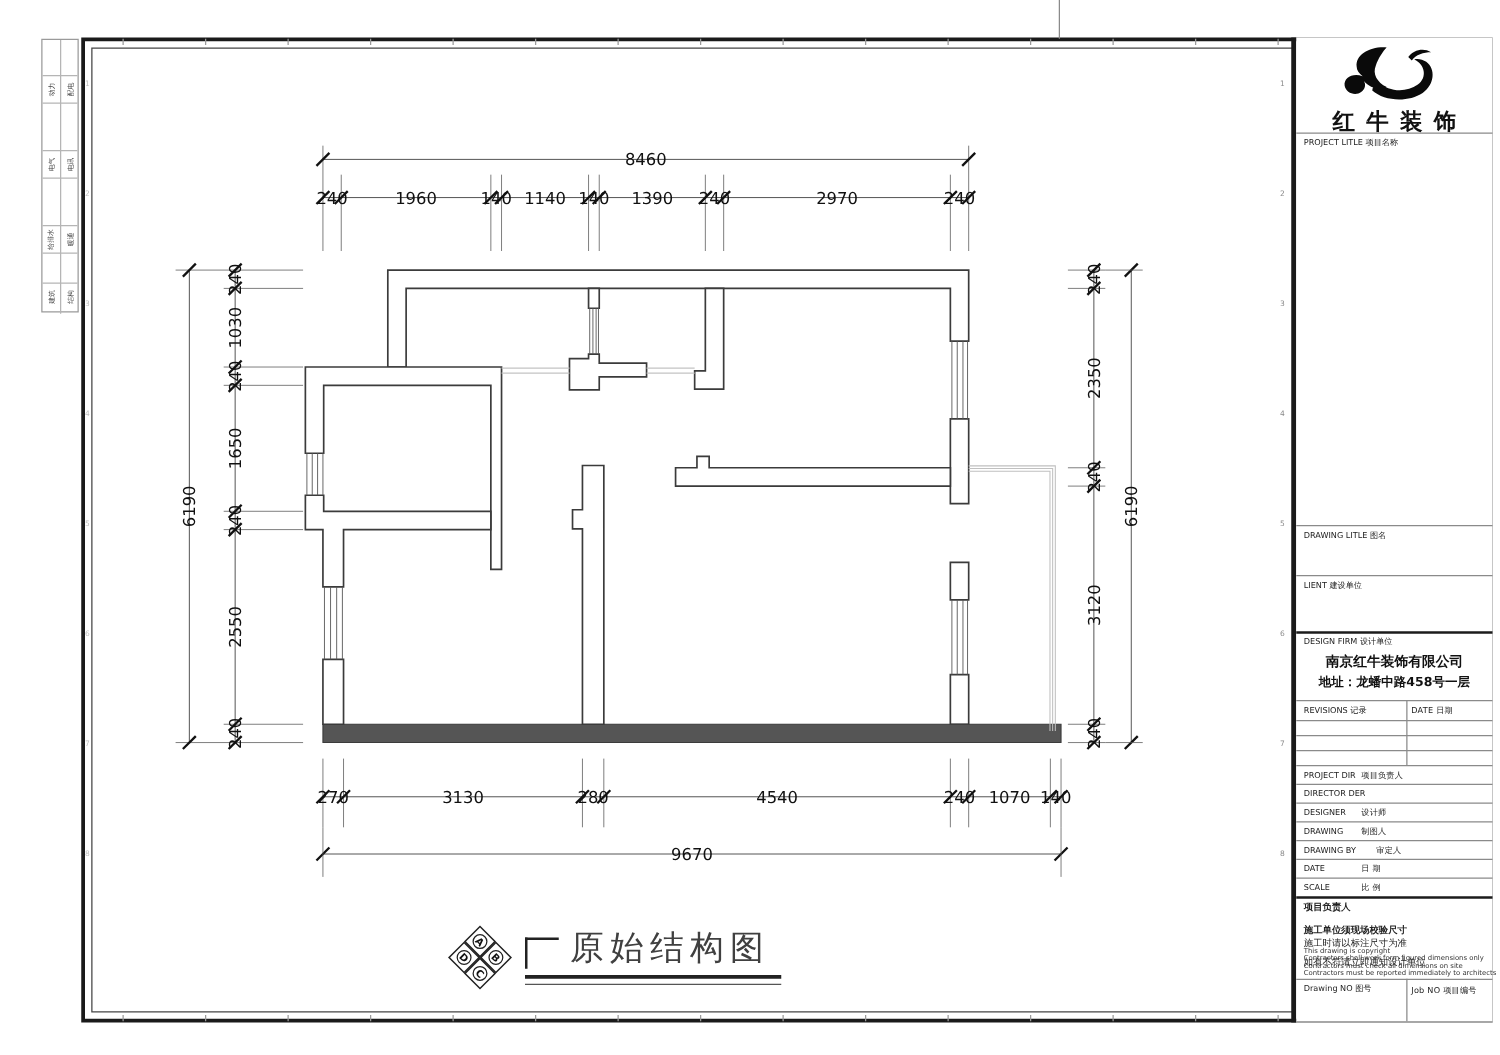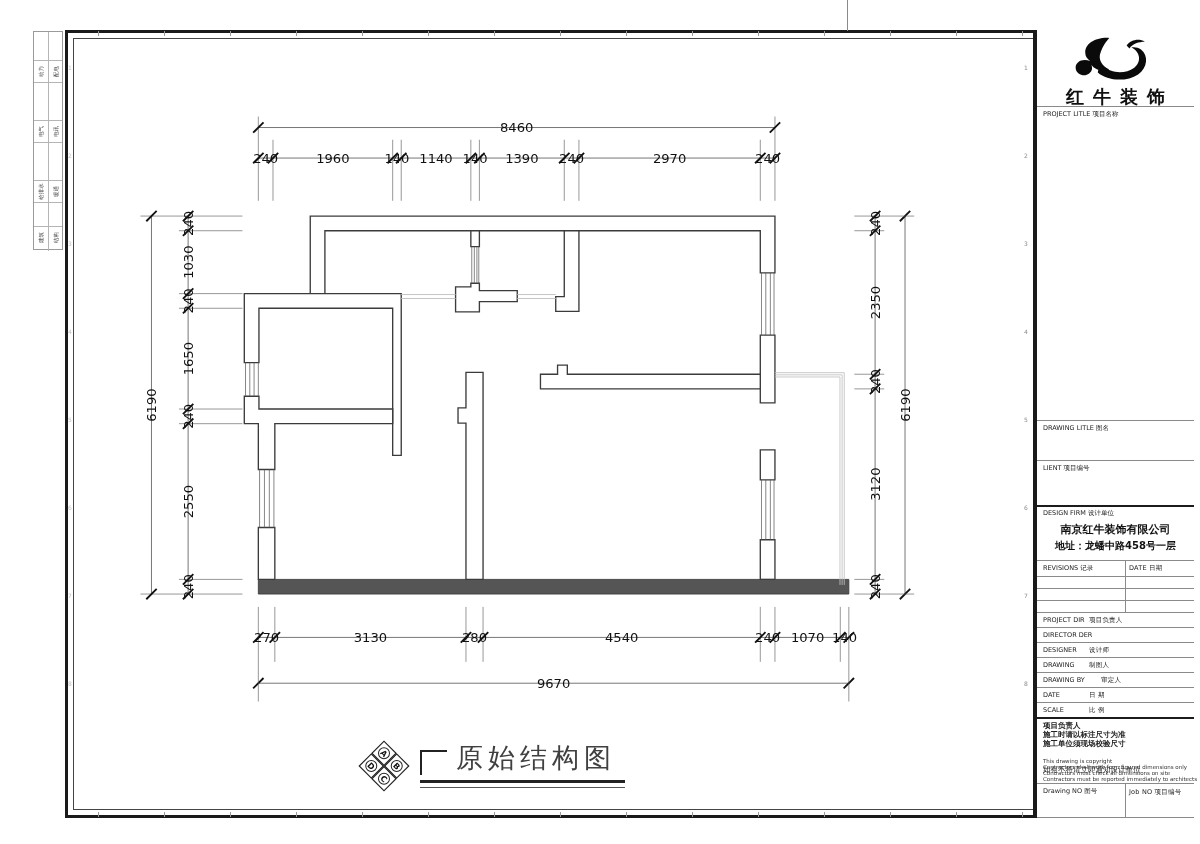--- a/index.html
+++ b/index.html
@@ -251,21 +251,21 @@
   </svg>
   <div class="tb-center" style="top:55px;font-size:18px;font-weight:600;letter-spacing:9px;padding-left:9px">红牛装饰</div>
 
   <div class="hl" style="top:76px"></div>
   <div class="tb-label" style="top:80px">PROJECT LITLE  项目名称</div>
 
   <div class="hl" style="top:390px"></div>
   <div class="tb-label" style="top:394px">DRAWING LITLE  图名</div>
 
   <div class="hl" style="top:430px"></div>
-  <div class="tb-label" style="top:434px">LIENT  项目编号</div>
+  <div class="tb-label" style="top:434px">LIENT  建设单位</div>
 
   <div class="hl thick" style="top:475px"></div>
   <div class="tb-label" style="top:479px">DESIGN FIRM  设计单位</div>
   <div class="tb-center" style="top:492px;font-size:11px;font-weight:bold">南京红牛装饰有限公司</div>
   <div class="tb-center" style="top:509px;font-size:10px;font-weight:bold">地址：龙蟠中路458号一层</div>
 
   <div class="hl" style="top:530px"></div>
   <div class="tb-label" style="top:534px">REVISIONS  记录</div>
   <div class="lbl" style="left:92px;top:534px">DATE  日期</div>
   <div class="vl" style="left:88px;top:530px;height:52px"></div>
@@ -290,21 +290,21 @@
   <div class="lbl" style="left:64px;top:646px">审定人</div>
   <div class="hl" style="top:657px"></div>
   <div class="tb-label" style="top:661px">DATE</div>
   <div class="lbl" style="left:52px;top:661px">日  期</div>
   <div class="hl" style="top:672px"></div>
   <div class="tb-label" style="top:676px">SCALE</div>
   <div class="lbl" style="left:52px;top:676px">比  例</div>
 
   <div class="hl thick" style="top:687px"></div>
   <div class="tb-label" style="top:691px;font-size:7.5px;font-weight:bold">项目负责人</div>
-  <div class="tb-label" style="top:700px;font-size:7.5px;font-weight:bold">施工时请以标注尺寸为准</div>
+  <div class="tb-label" style="top:720px;font-size:7.5px;font-weight:normal">施工时请以标注尺寸为准</div>
   <div class="tb-label" style="top:709px;font-size:7.5px;font-weight:bold">施工单位须现场校验尺寸</div>
   <div class="tb-label" style="top:735px;font-size:7.5px;font-weight:normal">如有不符请立即通知设计单位</div>
   <div class="tb-label" style="top:728px;font-size:5.5px;color:#333">This drawing is copyright</div>
   <div class="tb-label" style="top:734px;font-size:5.5px;color:#333">Contractors shall work form figured dimensions only</div>
   <div class="tb-label" style="top:740px;font-size:5.5px;color:#333">Contractors must check all dimensions on site</div>
   <div class="tb-label" style="top:746px;font-size:5.5px;color:#333">Contractors must be reported immediately to architects</div>
 
   <div class="hl" style="top:753px"></div>
   <div class="tb-label" style="top:757px">Drawing NO  图号</div>
   <div class="lbl" style="left:92px;top:758px">Job NO  项目编号</div>

